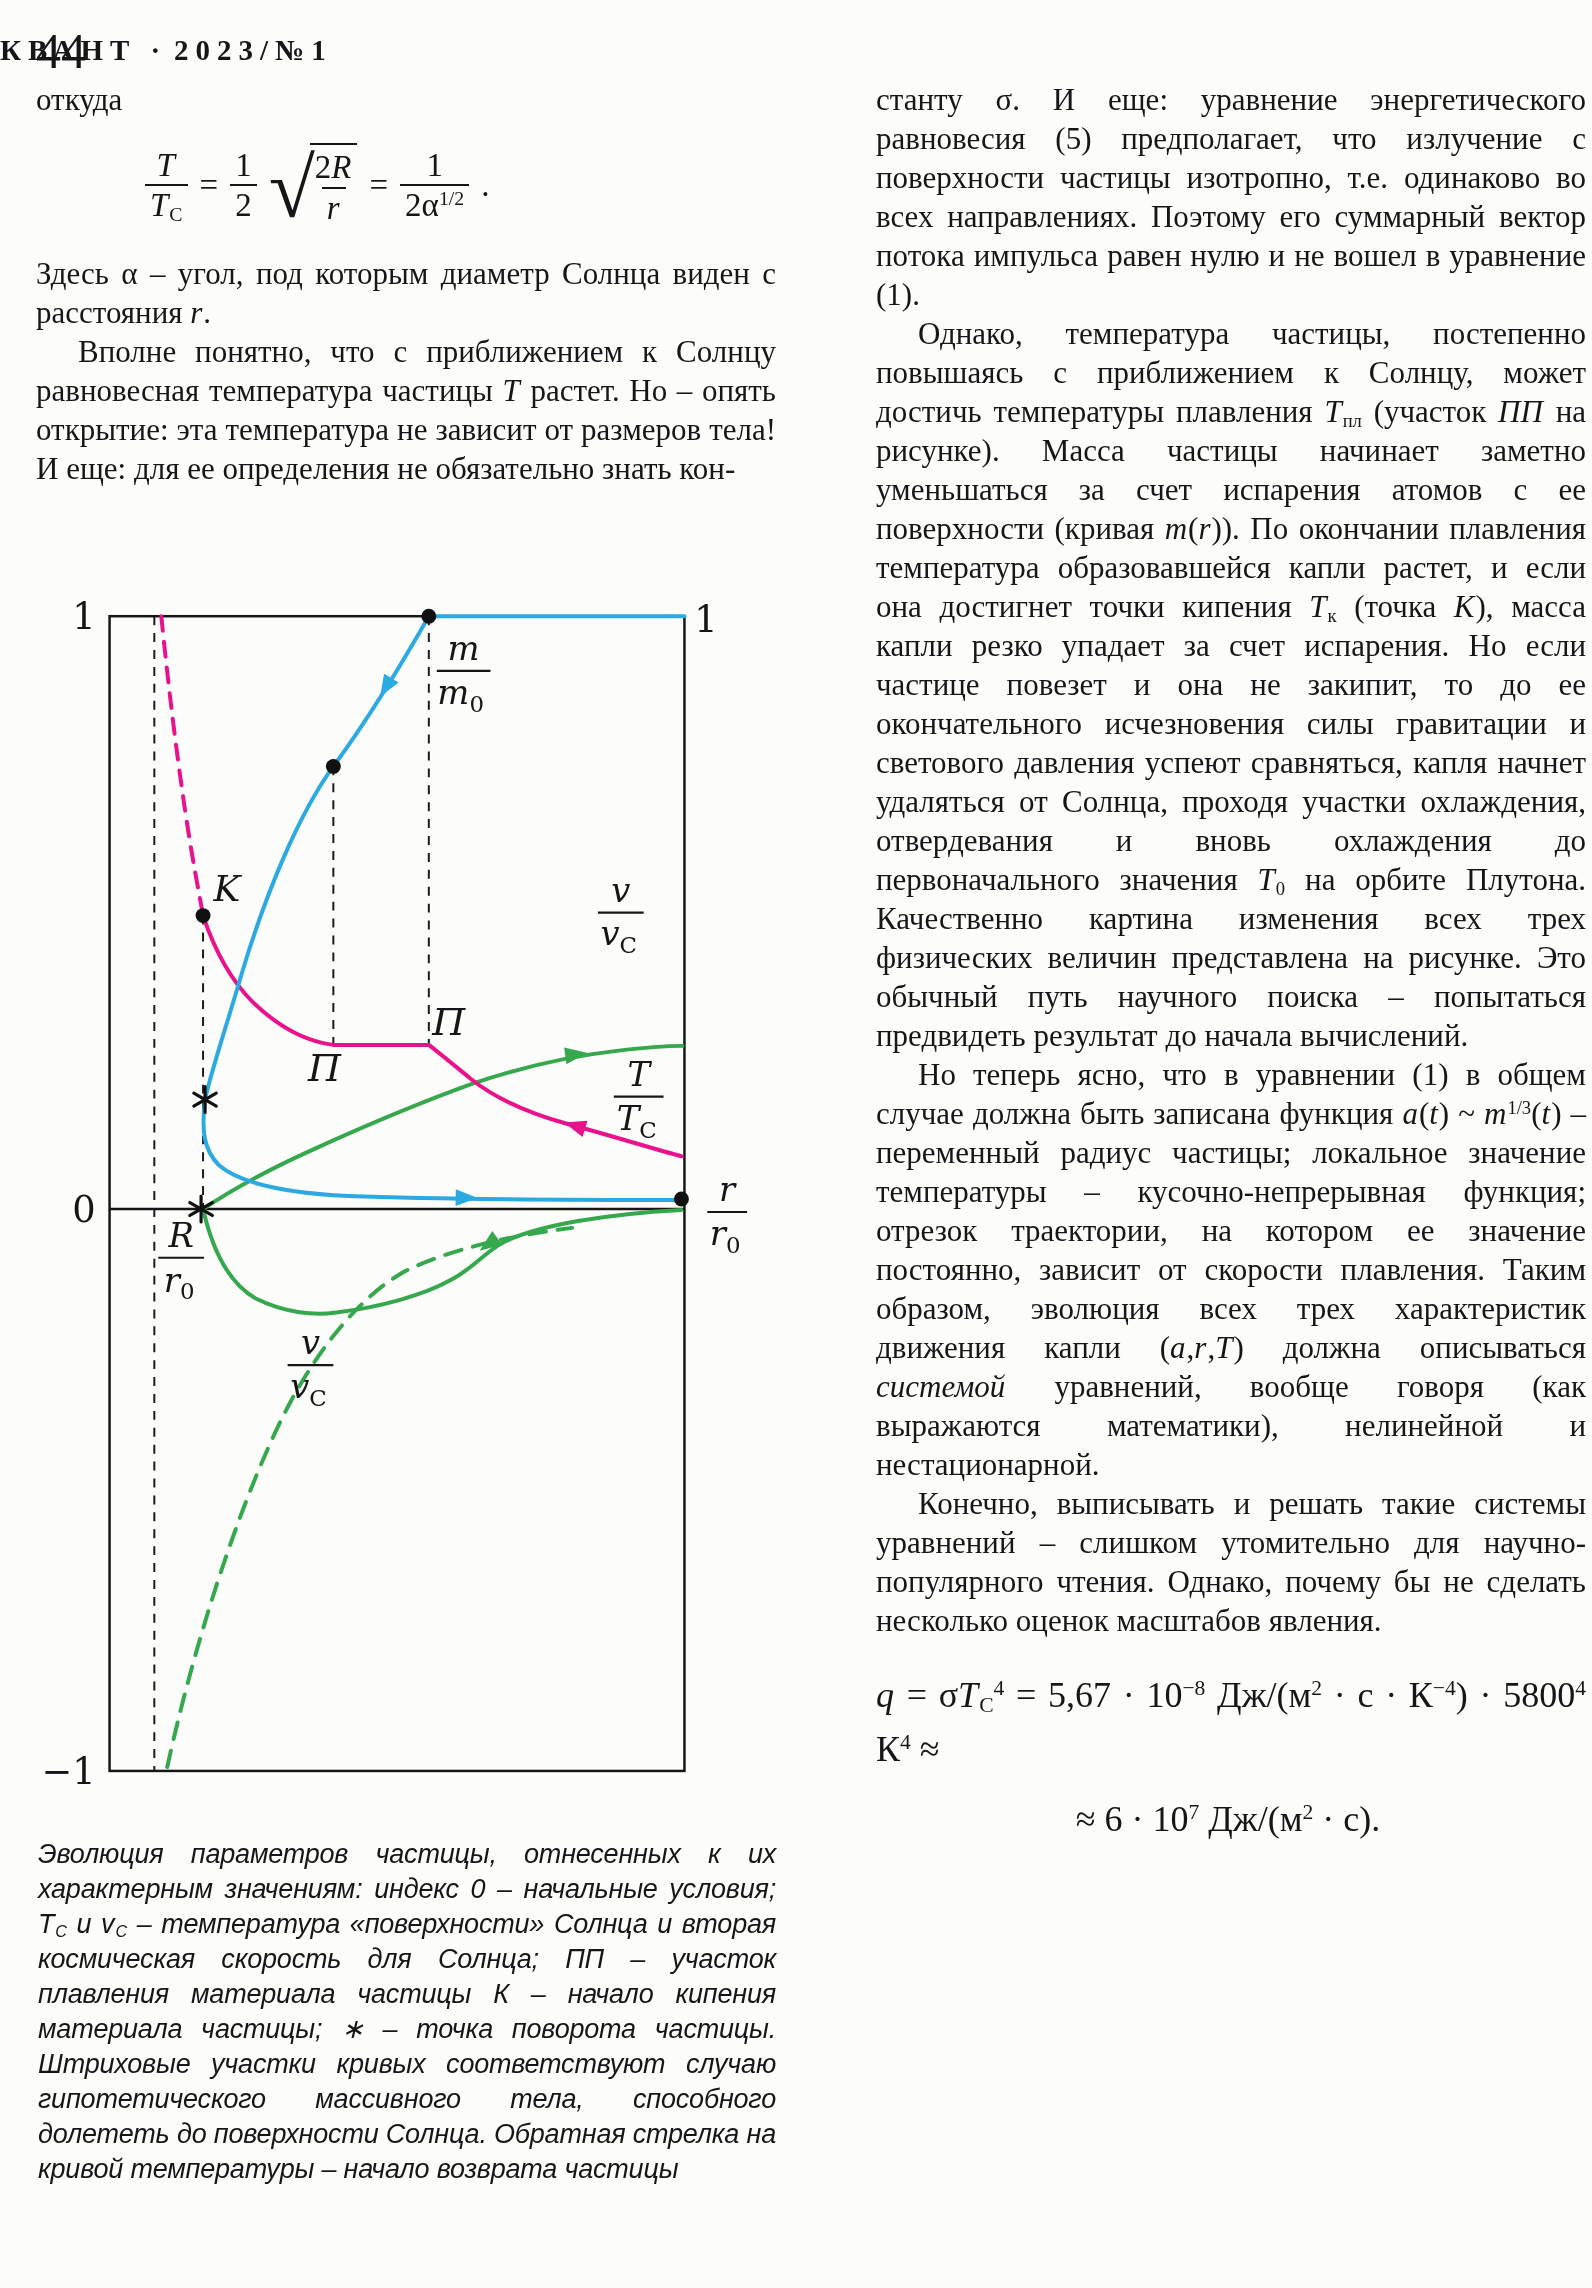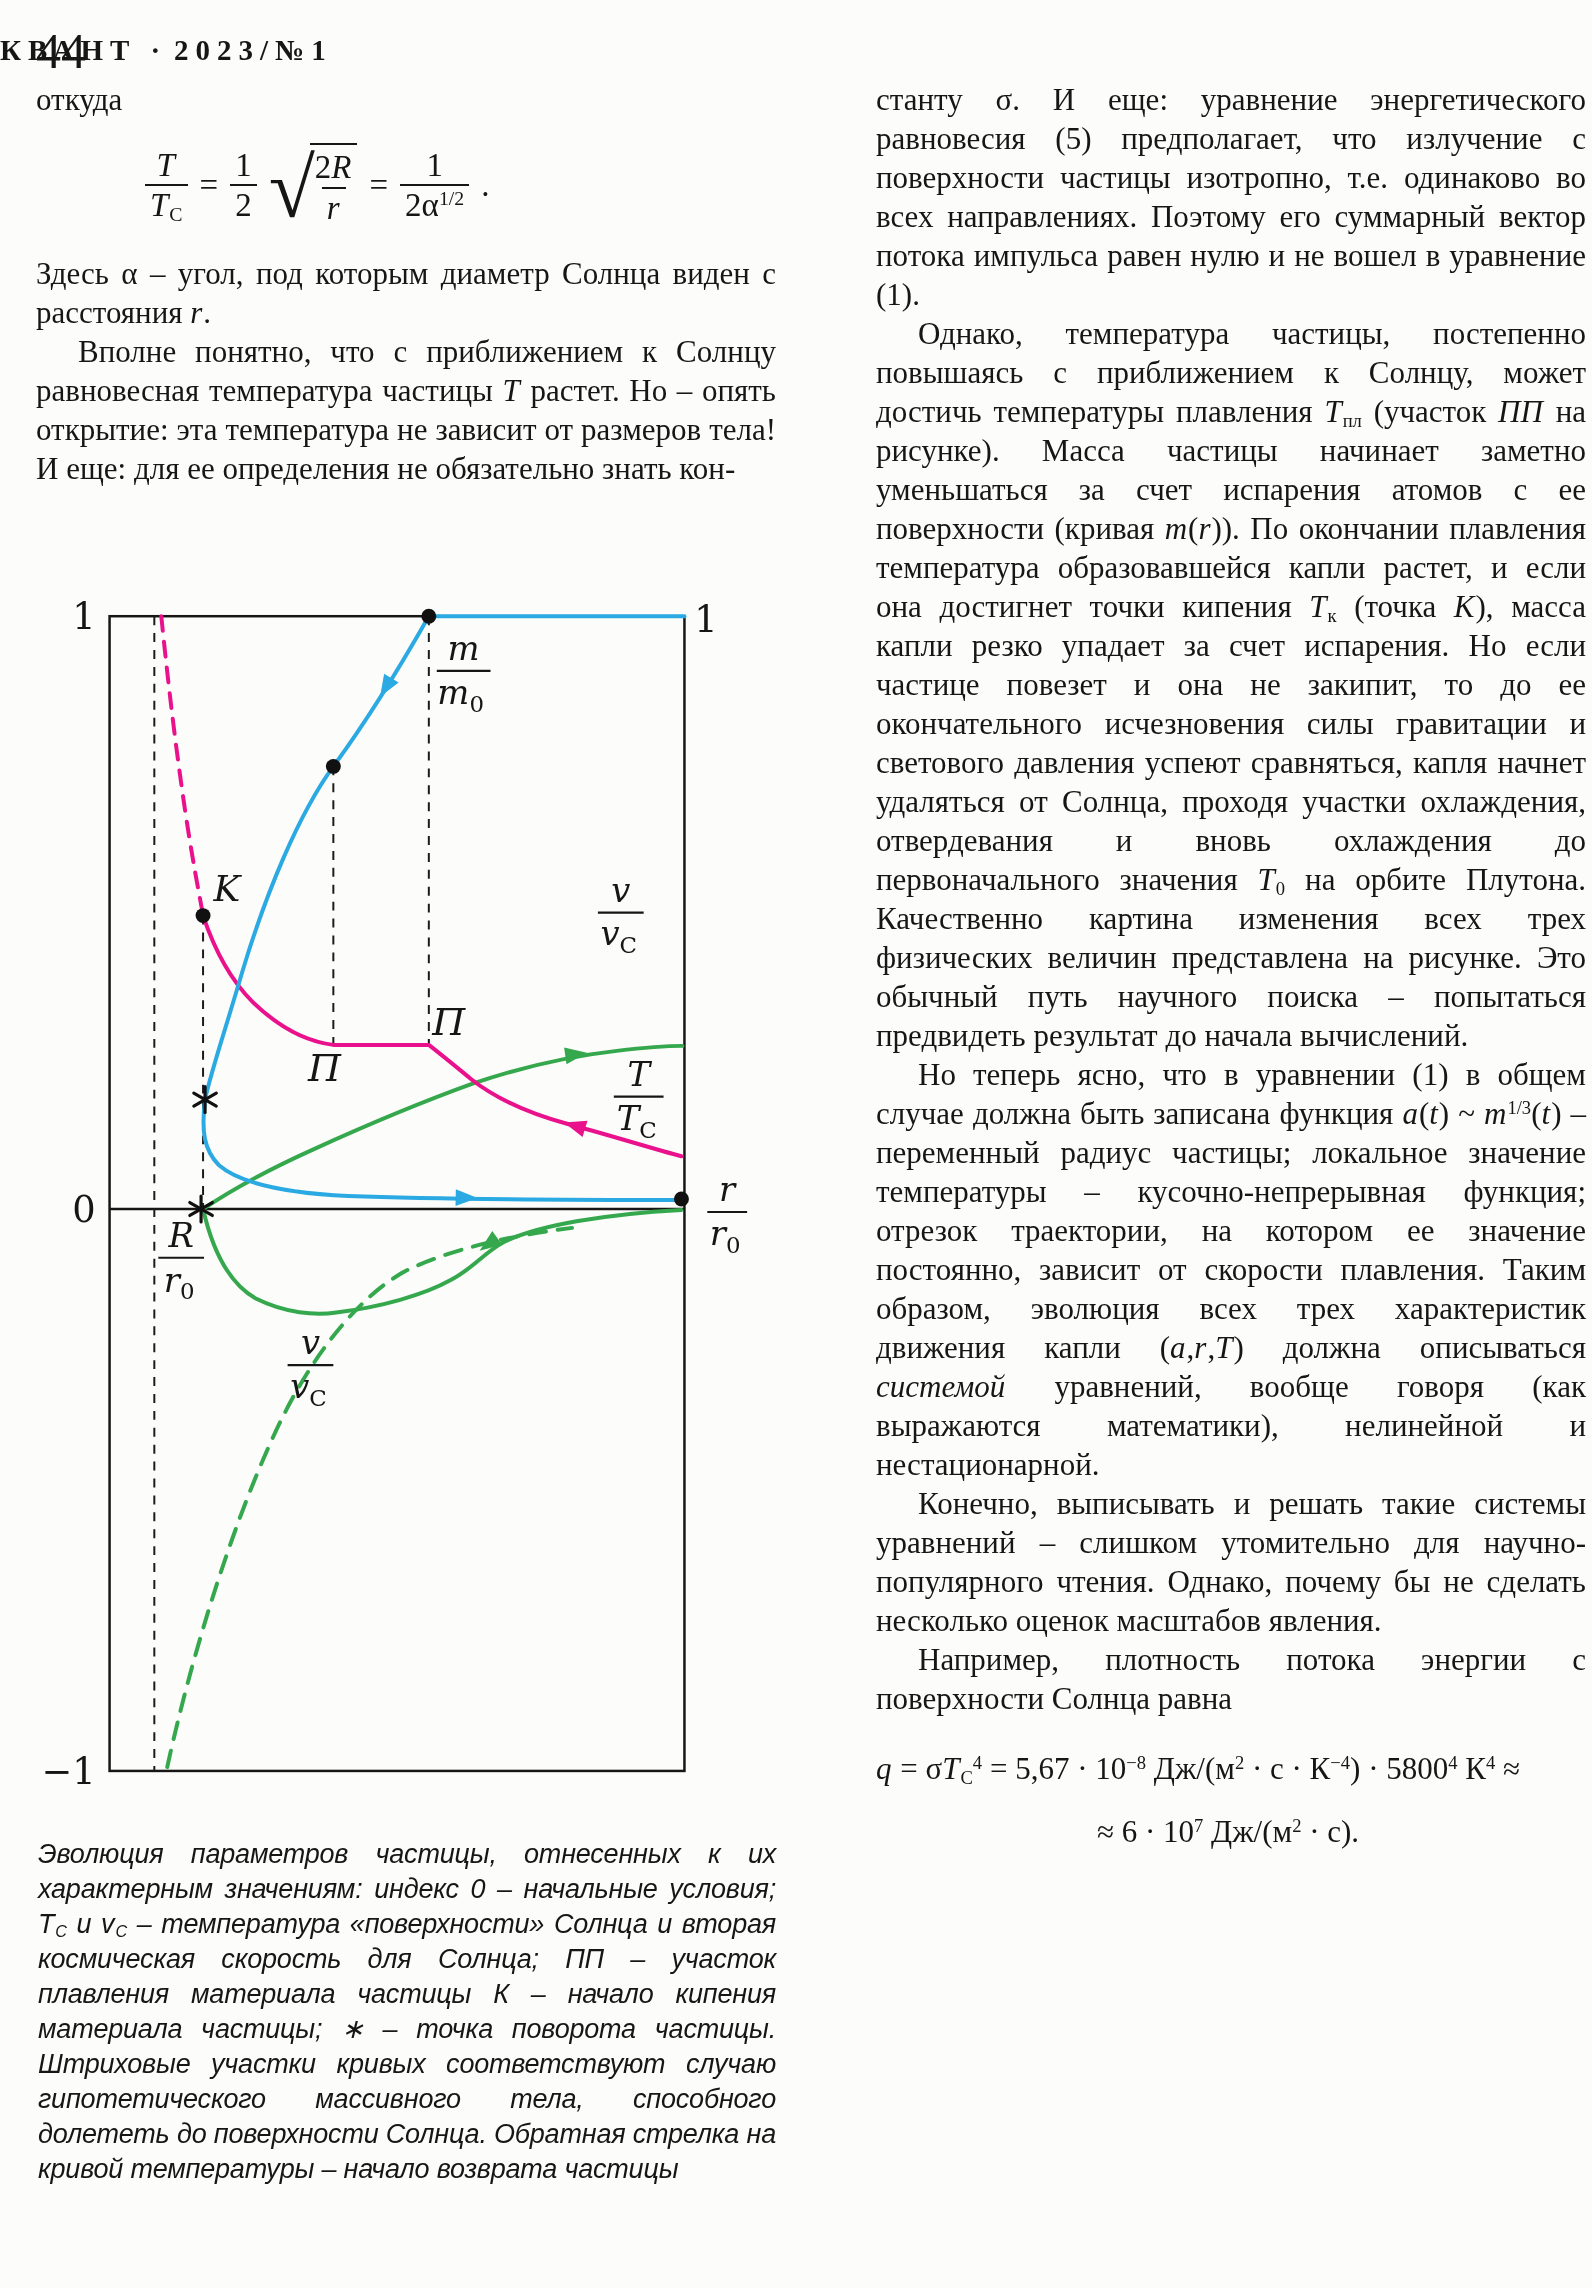--- a/index.html
+++ b/index.html
@@ -29,21 +29,21 @@
     margin:24px 0 26px 109px;font-size:33px;
     display:flex;align-items:center;gap:12px;
   }
   .frac{display:inline-flex;flex-direction:column;align-items:center;
     vertical-align:middle;line-height:1.18;text-align:center}
   .frac>span{padding:0 5px}
   .frac .den{border-top:2.2px solid #161616}
   .sqrt{display:inline-flex;align-items:center}
   .rad{font-size:84px;line-height:0;font-style:normal;transform:translateY(4px)}
   .rooted{margin-left:-5px;padding-top:3px;border-top:2.4px solid #161616}
-  .qblock{margin-top:28px;font-size:31px;line-height:1.5}
+  .qblock{margin-top:28px;font-size:36px;line-height:1.5}
   .qline2{text-align:center;margin-top:16px;padding-right:6px}
   
   .caption{
     position:absolute;left:38px;top:1837px;width:738px;
     font-family:"Liberation Sans",sans-serif;font-style:italic;
     font-size:27px;line-height:35px;text-align:justify;letter-spacing:-0.2px;
   }
   
   .chartbox{position:absolute;left:30px;top:585px;width:736px;height:1246px}
   svg text{font-family:"DejaVu Serif","Liberation Serif",serif;fill:#161616}
@@ -184,19 +184,18 @@
 </svg>
 </div>
 
 <div class="caption">Эволюция параметров частицы, отнесенных к их характерным значениям: индекс 0 – начальные условия; <i>T</i><sub>C</sub> и <i>v</i><sub>C</sub> – температура «поверхности» Солнца и вторая космическая скорость для Солнца; ПП – участок плавления материала частицы К – начало кипения материала частицы; ∗ – точка поворота частицы. Штриховые участки кривых соответствуют случаю гипотетического массивного тела, способного долететь до поверхности Солнца. Обратная стрелка на кривой температуры – начало возврата частицы</div>
 
 <div class="colR">
   <p>станту σ. И еще: уравнение энергетического равновесия (5) предполагает, что излучение с поверхности частицы изотропно, т.е. одинаково во всех направлениях. Поэтому его суммарный вектор потока импульса равен нулю и не вошел в уравнение (1).</p>
   <p class="ind">Однако, температура частицы, постепенно повышаясь с приближением к Солнцу, может достичь температуры плавления <i>T</i><sub>пл</sub> (участок <i>ПП</i> на рисунке). Масса частицы начинает заметно уменьшаться за счет испарения атомов с ее поверхности (кривая <i>m</i>(<i>r</i>)). По окончании плавления температура образовавшейся капли растет, и если она достигнет точки кипения <i>T</i><sub>к</sub> (точка <i>K</i>), масса капли резко упадает за счет испарения. Но если частице повезет и она не закипит, то до ее окончательного исчезновения силы гравитации и светового давления успеют сравняться, капля начнет удаляться от Солнца, проходя участки охлаждения, отвердевания и вновь охлаждения до первоначального значения <i>T</i><sub>0</sub> на орбите Плутона. Качественно картина изменения всех трех физических величин представлена на рисунке. Это обычный путь научного поиска – попытаться предвидеть результат до начала вычислений.</p>
   <p class="ind">Но теперь ясно, что в уравнении (1) в общем случае должна быть записана функция <i>a</i>(<i>t</i>) ~ <i>m</i><sup>1/3</sup>(<i>t</i>) – переменный радиус частицы; локальное значение температуры – кусочно-непрерывная функция; отрезок траектории, на котором ее значение постоянно, зависит от скорости плавления. Таким образом, эволюция всех трех характеристик движения капли (<i>a</i>,<i>r</i>,<i>T</i>) должна описываться <i>системой</i> уравнений, вообще говоря (как выражаются математики), нелинейной и нестационарной.</p>
   <p class="ind">Конечно, выписывать и решать такие системы уравнений – слишком утомительно для научно-популярного чтения. Однако, почему бы не сделать несколько оценок масштабов явления.</p>
-  <p class="ind">Например, плотность потока энергии с поверхности Солнца равна</p>
   <div class="qblock">
     <div class="qline1"><i>q</i> = σ<i>T</i><sub>C</sub><sup>4</sup> = 5,67 · 10<sup>−8</sup> Дж/(м<sup>2</sup> · с · К<sup>−4</sup>) · 5800<sup>4</sup> К<sup>4</sup> ≈</div>
     <div class="qline2">≈ 6 · 10<sup>7</sup> Дж/(м<sup>2</sup> · с).</div>
   </div>
 </div>
 
 
 </body></html>

